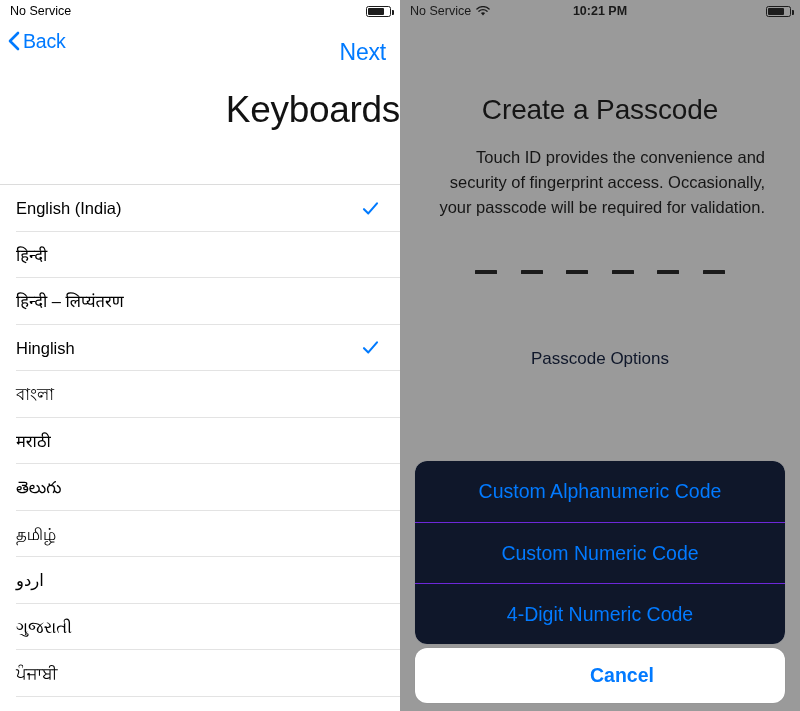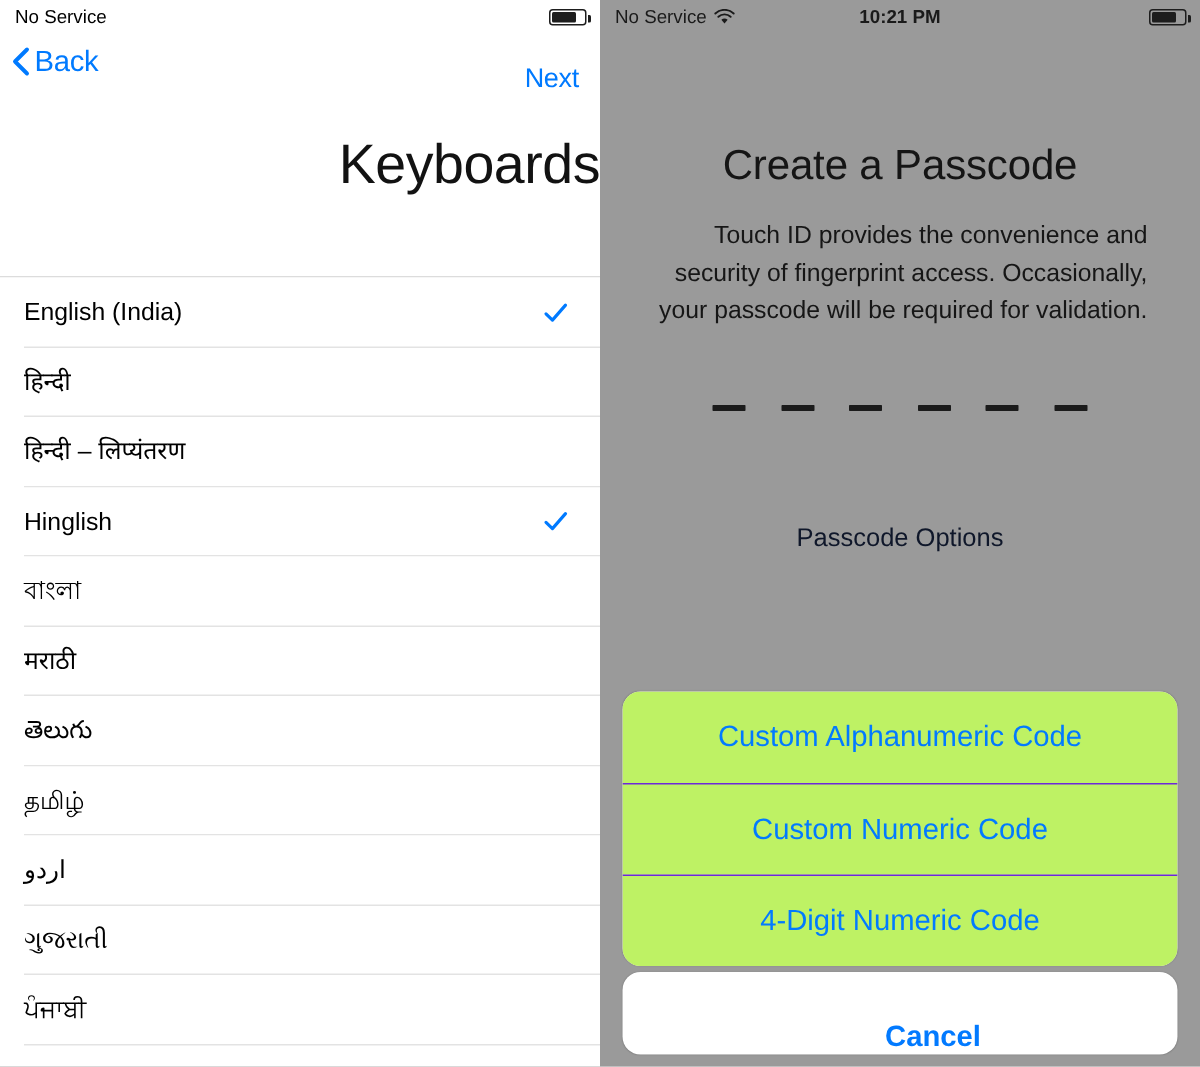--- a/index.html
+++ b/index.html
@@ -38,21 +38,21 @@
   .battery-fill { height:100%; background:#1d1d1d; border-radius:1px; width:76%; }
 
   .navbar {
     height:38px;
     display:flex; align-items:center; justify-content:space-between;
     padding:0 14px 0 8px;
   }
   .nav-back { display:flex; align-items:center; gap:3px; cursor:pointer; }
   .chevron-left { display:block; width:12px; height:20px; }
   .nav-back-label { font-size:19.5px; color:#007aff; letter-spacing:-0.2px; }
-  .nav-next { font-size:18px; color:#007aff; cursor:pointer; letter-spacing:-0.2px;margin-top:22px; }
+  .nav-next { font-size:23px; color:#007aff; cursor:pointer; letter-spacing:-0.2px;margin-top:22px; }
 
   .page-title {
     text-align:right;
     font-size:37px;
     font-weight:300;
     color:#121212;
     letter-spacing:-0.3px;
     margin-top:20px;
     height:60px;
     line-height:60px;
@@ -135,31 +135,31 @@
     border-radius:12px;
     overflow:hidden;
     box-shadow:0 0 1px rgba(0,0,0,0.18);
   }
   .sheet-btn {
     height:61px;
     display:flex; align-items:center; justify-content:center;
     font-size:19.5px;
     color:#027aff;
     cursor:pointer;
-    background:#bef264;
+    background:#0f172a;
   }
   .sheet-btn + .sheet-btn { border-top:1px solid #6d28d9; }
 
   .cancel-wrap {
     position:absolute;
     left:15px; right:15px; bottom:8px;
     background:#ffffff;
     border-radius:12px;
     height:55px;
-    display:flex; align-items:flex-end; justify-content:center;
+    display:flex; align-items:center; justify-content:center;
     cursor:pointer;
     box-shadow:0 0 1px rgba(0,0,0,0.18);
     padding-left:44px;
   }
   .cancel-label { font-size:19.5px; font-weight:bold; color:#027aff; }
 </style>
 </head>
 <body>
 
 <div class="screen">

